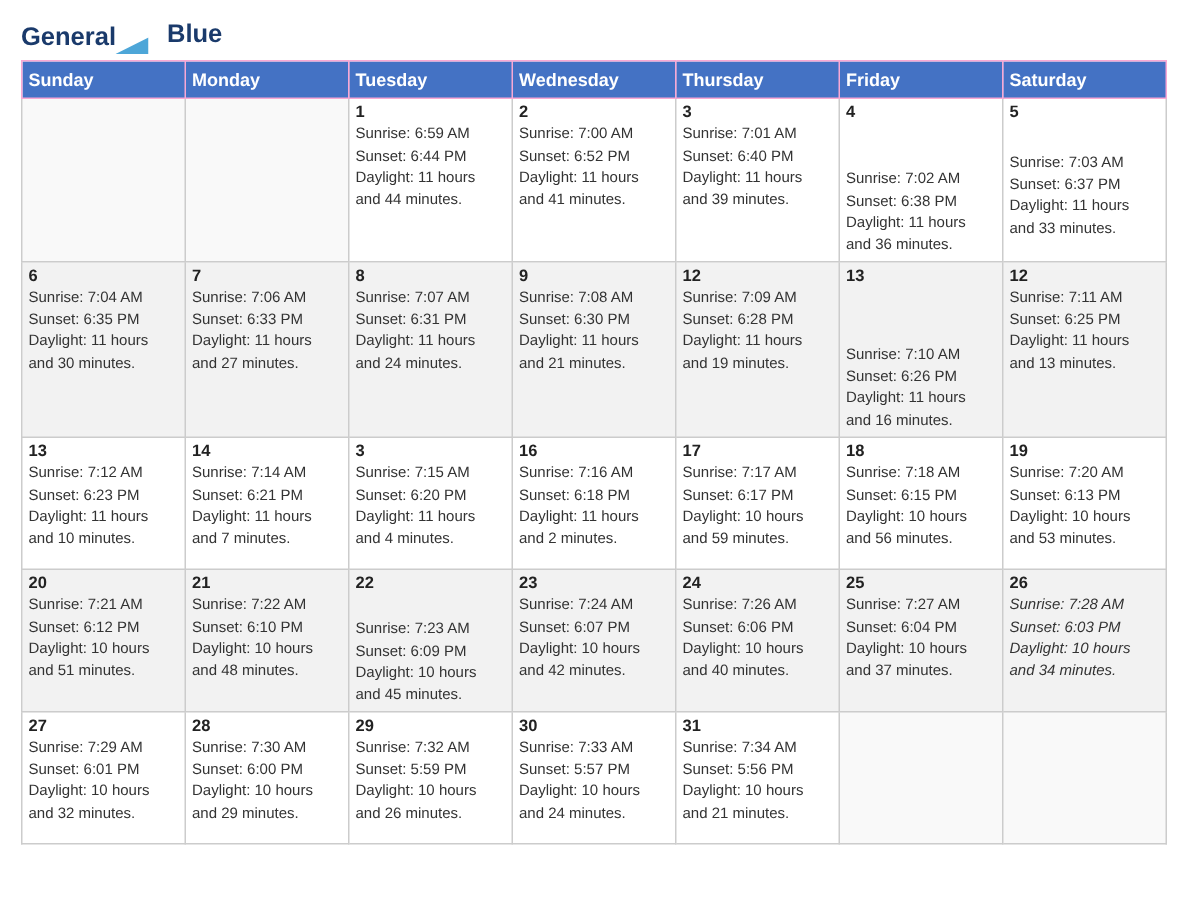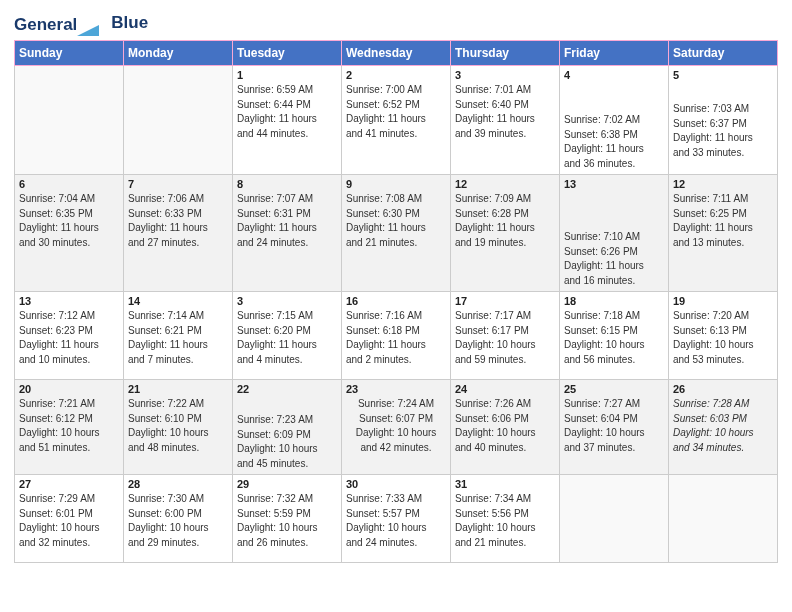--- a/index.html
+++ b/index.html
@@ -275,21 +275,21 @@
           </td>
           <td>
             <span class="day-num">22</span>
             <div class="day-info" style="white-space: pre-line; margin-top: 18px;">Sunrise: 7:23 AM
 Sunset: 6:09 PM
 Daylight: 10 hours
 and 45 minutes.</div>
           </td>
           <td>
             <span class="day-num">23</span>
-            <div class="day-info" style="white-space: pre-line; text-align: center;">Sunrise: 7:24 AM
+            <div class="day-info" style="white-space: pre-line;">Sunrise: 7:24 AM
 Sunset: 6:07 PM
 Daylight: 10 hours
 and 42 minutes.</div>
           </td>
           <td>
             <span class="day-num">24</span>
             <div class="day-info" style="white-space: pre-line;">Sunrise: 7:26 AM
 Sunset: 6:06 PM
 Daylight: 10 hours
 and 40 minutes.</div>

